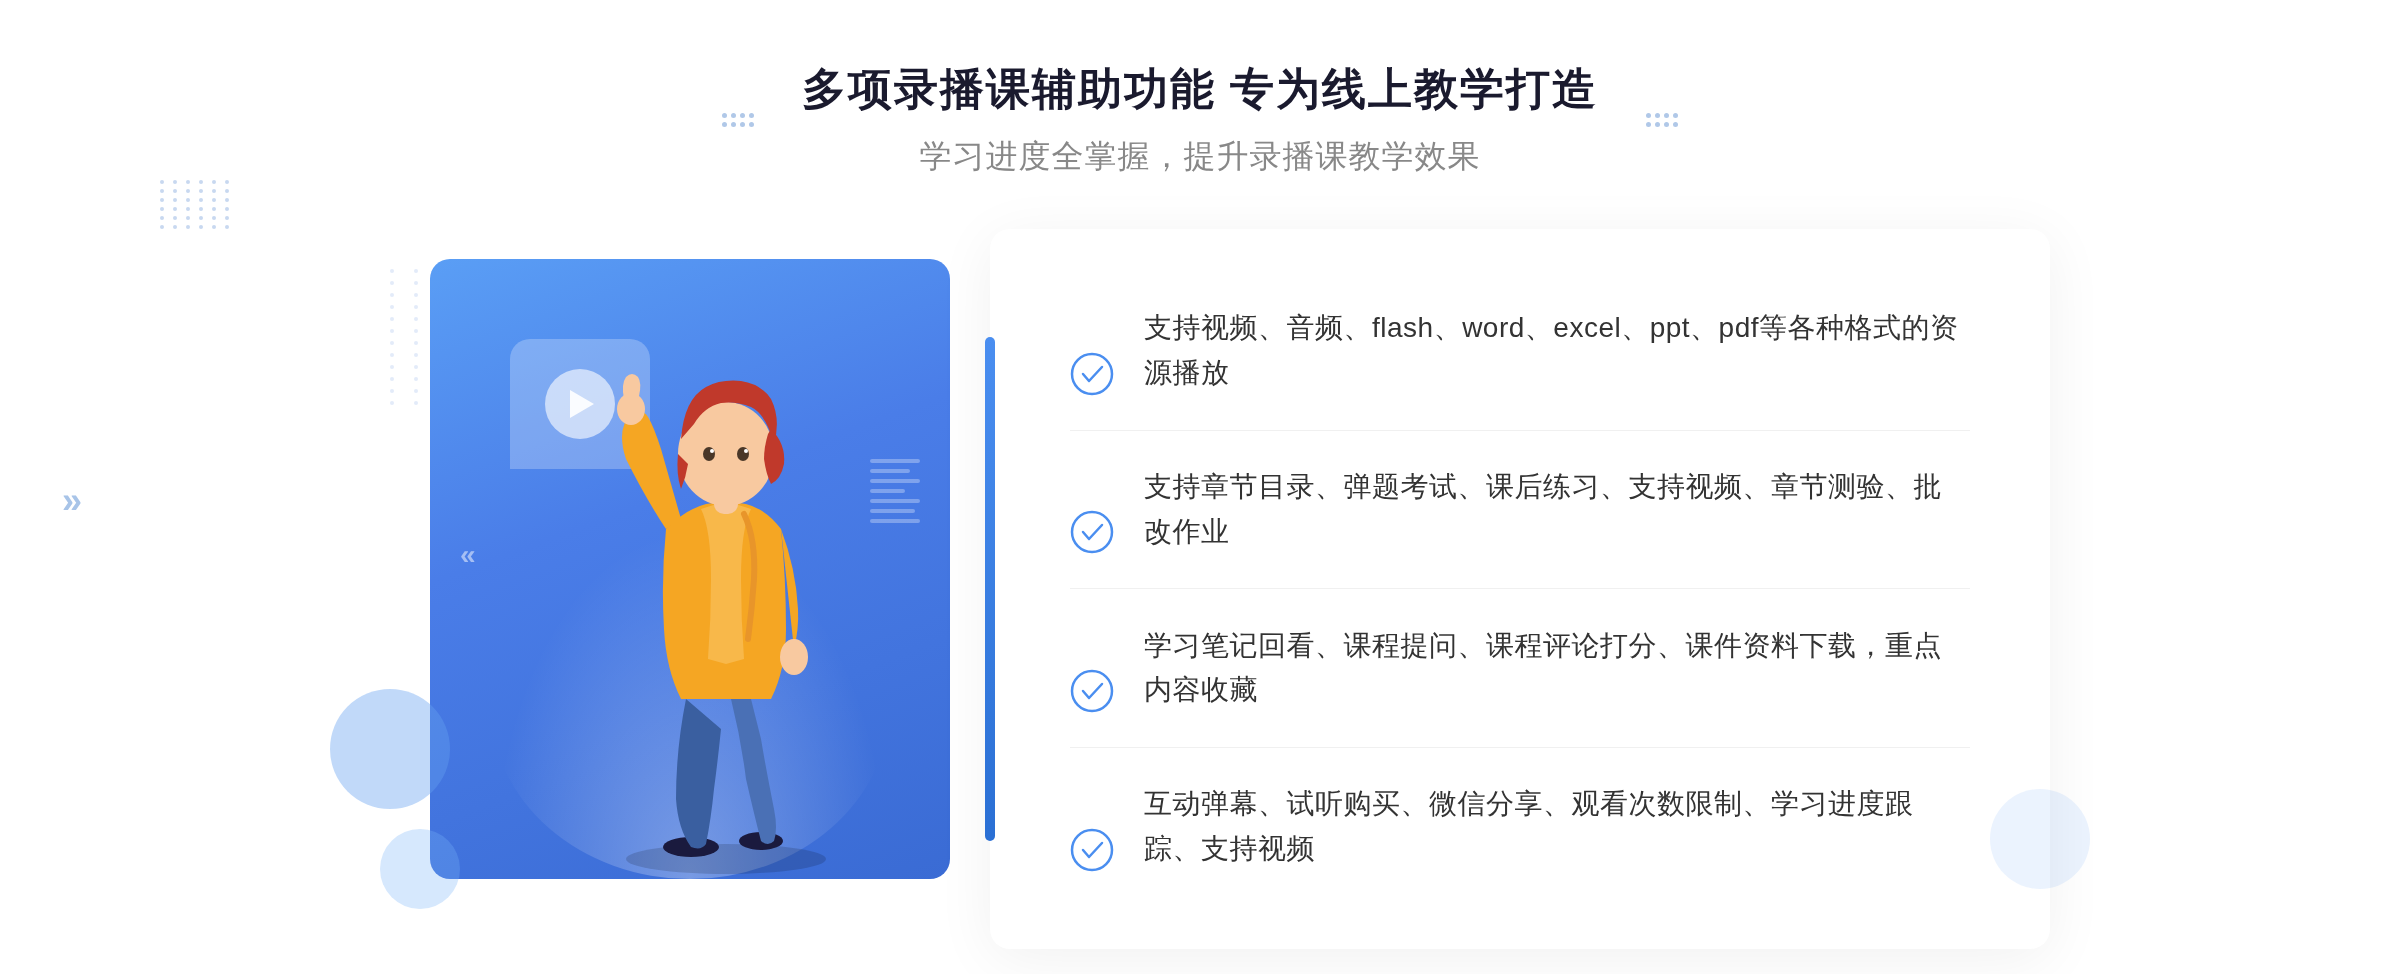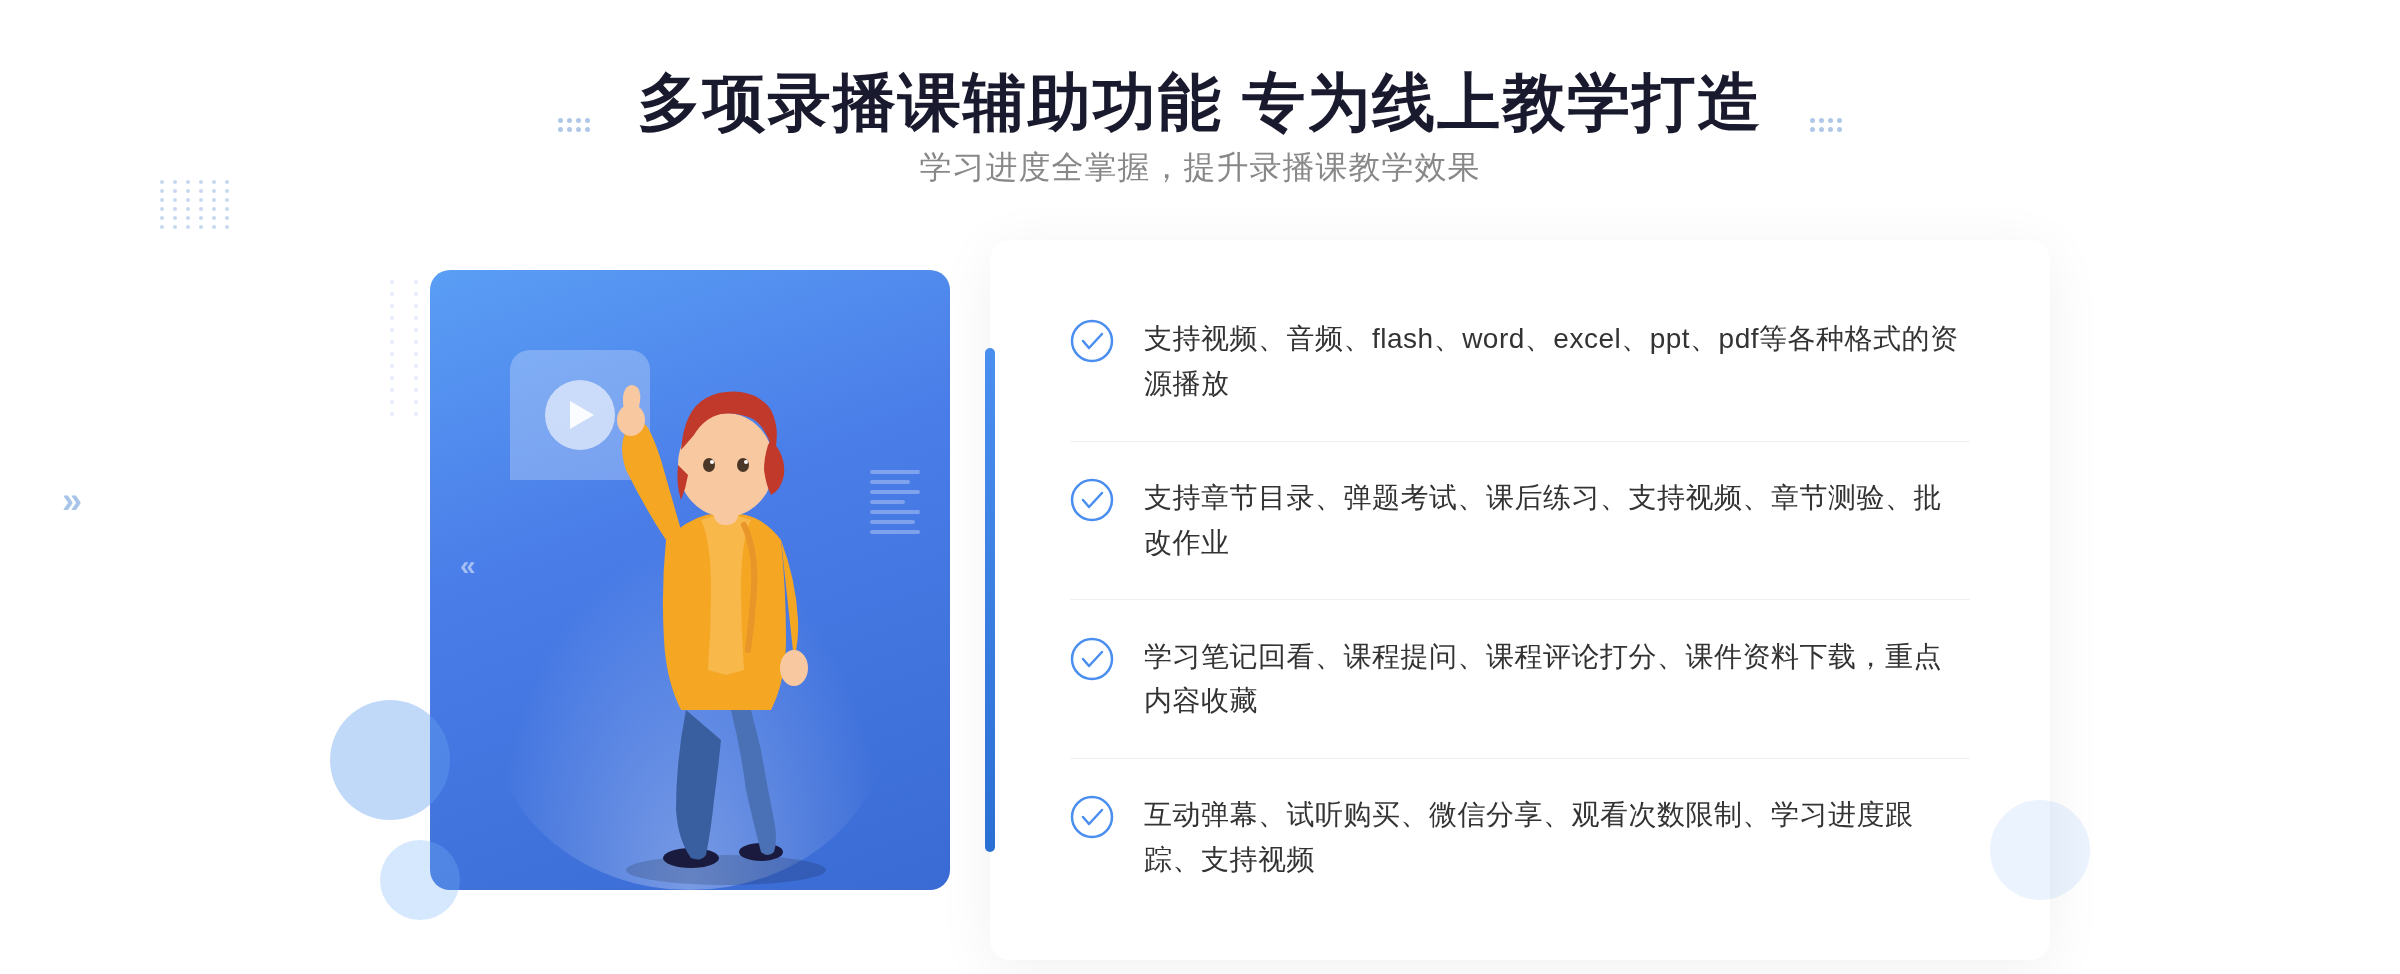--- a/index.html
+++ b/index.html
@@ -91,24 +91,25 @@
     }
 
     .dot-sm {
       width: 5px;
       height: 5px;
       border-radius: 50%;
       background: #b0c8e8;
     }
 
     .main-title {
-      font-size: 63px;
+      font-size: 44px;
       font-weight: 700;
       color: #1a1a2e;
       letter-spacing: 2px;
+      margin-bottom: 16px;
     }
 
     .sub-title {
       font-size: 32px;
       color: #888888;
       letter-spacing: 1px;
     }
 
     .content-area {
       display: flex;
@@ -267,21 +268,21 @@
       flex-direction: column;
       justify-content: space-around;
       box-shadow: 0 10px 60px rgba(0,0,0,0.06);
       margin-left: -40px;
       position: relative;
       z-index: 10;
     }
 
     .feature-item {
       display: flex;
-      align-items: flex-start;
+      align-items: flex-end;
       padding: 20px 0;
     }
 
     .feature-icon {
       width: 44px;
       height: 44px;
       flex-shrink: 0;
       margin-right: 30px;
       margin-top: 2px;
     }

